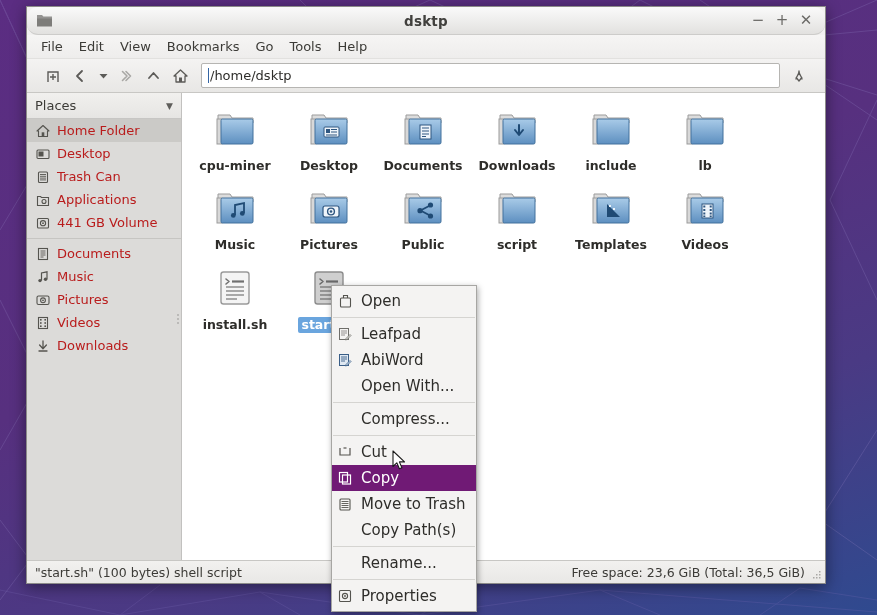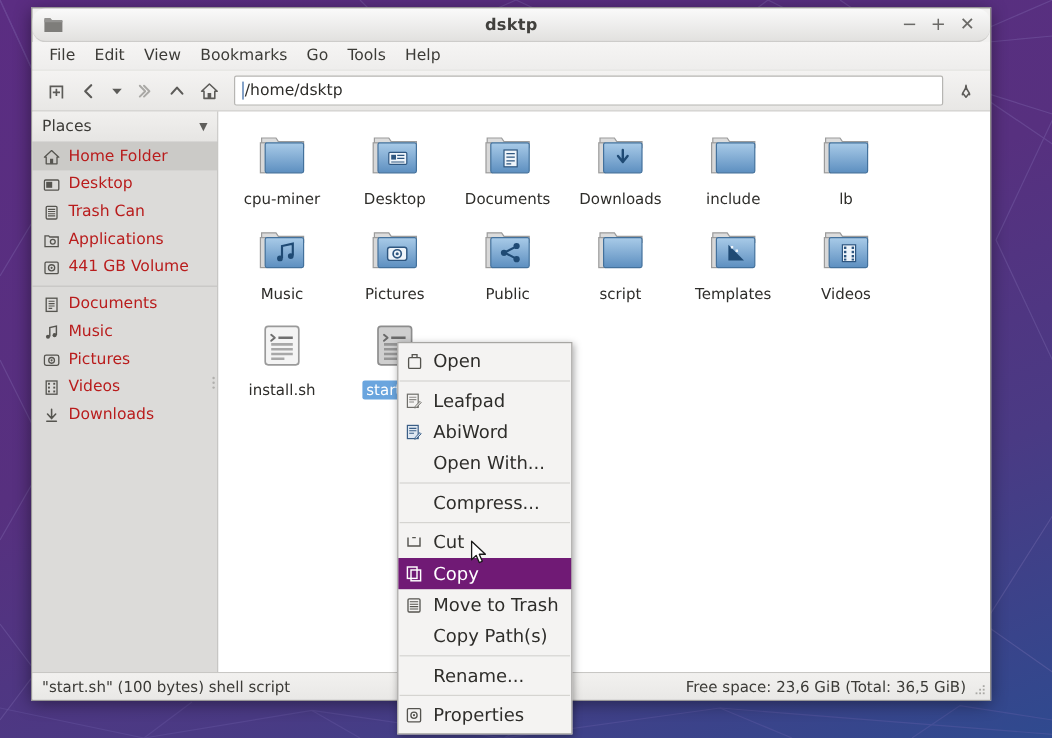--- a/index.html
+++ b/index.html
@@ -66,21 +66,21 @@
   #menubar .mi {
     padding: 2px 8px; font-size: 13px; color: #3c3b37; cursor: default; border-radius: 2px;
   }
 
   
   #toolbar {
     height: 34px; flex: 0 0 34px;
     background: linear-gradient(#f4f3f2, #e8e7e5);
     border-bottom: 1px solid #c8c7c4;
     display: flex; align-items: center;
-    padding: 0 8px; gap: 3px;
+    padding: 0 14px; gap: 3px;
   }
   .tb-btn {
     width: 24px; height: 24px;
     display: flex; align-items: center; justify-content: center;
     color: #5c5b58; cursor: default; border-radius: 3px;
   }
   .tb-btn.small { width: 16px; }
   #path-entry {
     flex: 1 1 auto;
     height: 25px;
@@ -135,20 +135,21 @@
   #content {
     flex: 1 1 auto;
     background: #ffffff;
     position: relative;
     overflow: hidden;
     padding: 8px 4px 0 6px;
   }
   #icon-grid {
     display: flex; flex-wrap: wrap;
     align-content: flex-start;
+    font-weight: bold;
   }
   .file {
     width: 94px;
     padding: 4px 2px 6px 2px;
     display: flex; flex-direction: column; align-items: center;
     cursor: default;
   }
   .file .thumb { width: 48px; height: 48px; margin-bottom: 5px; }
   .file .name {
     font-size: 12.5px; color: #2e2d2a;

